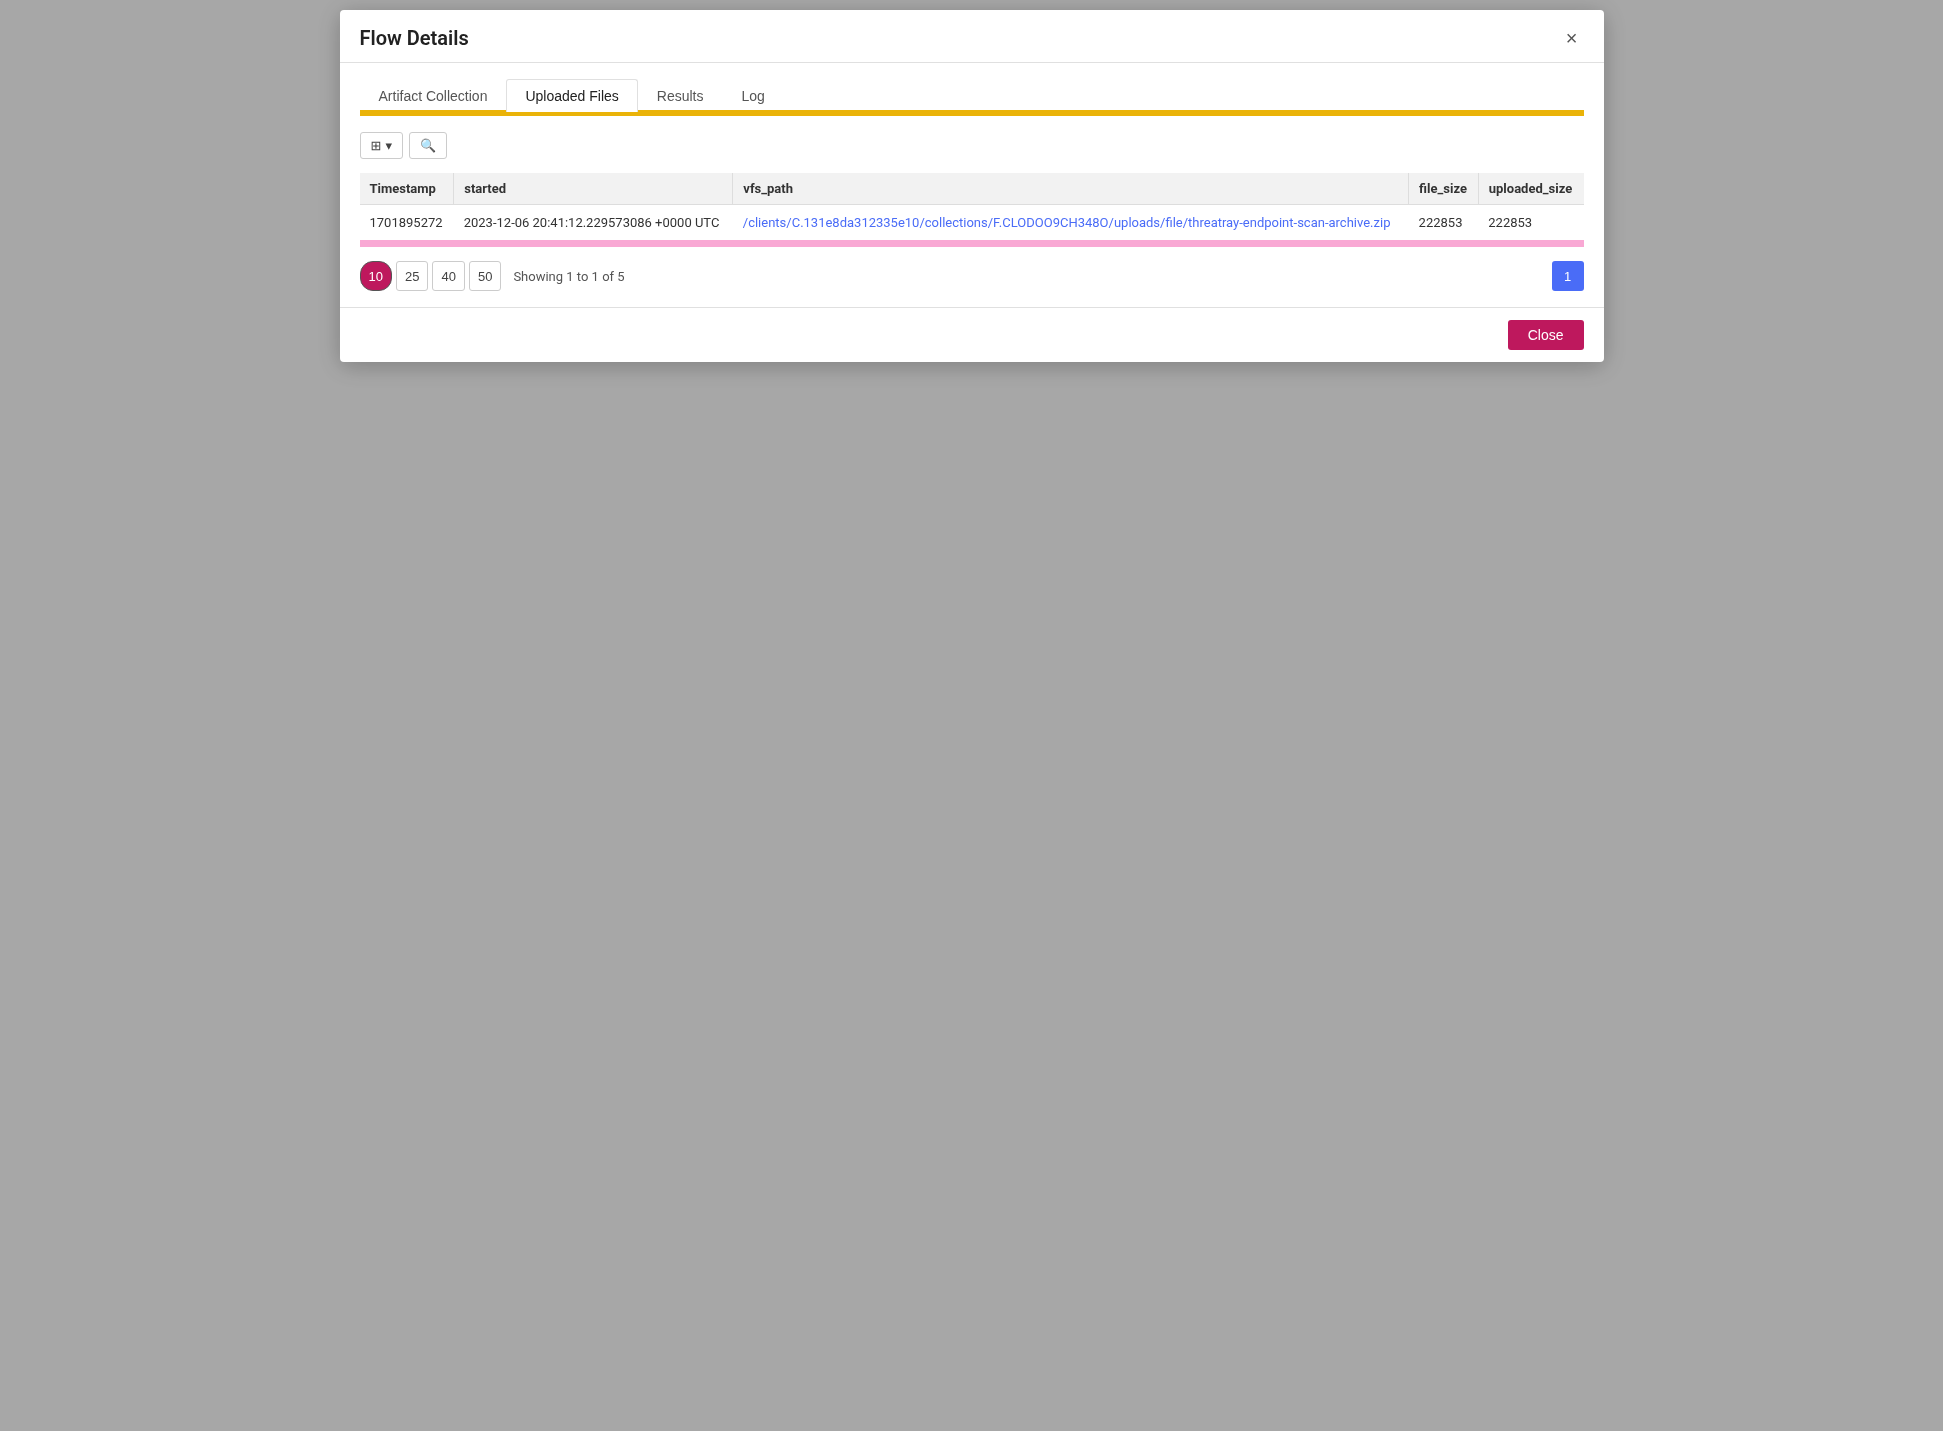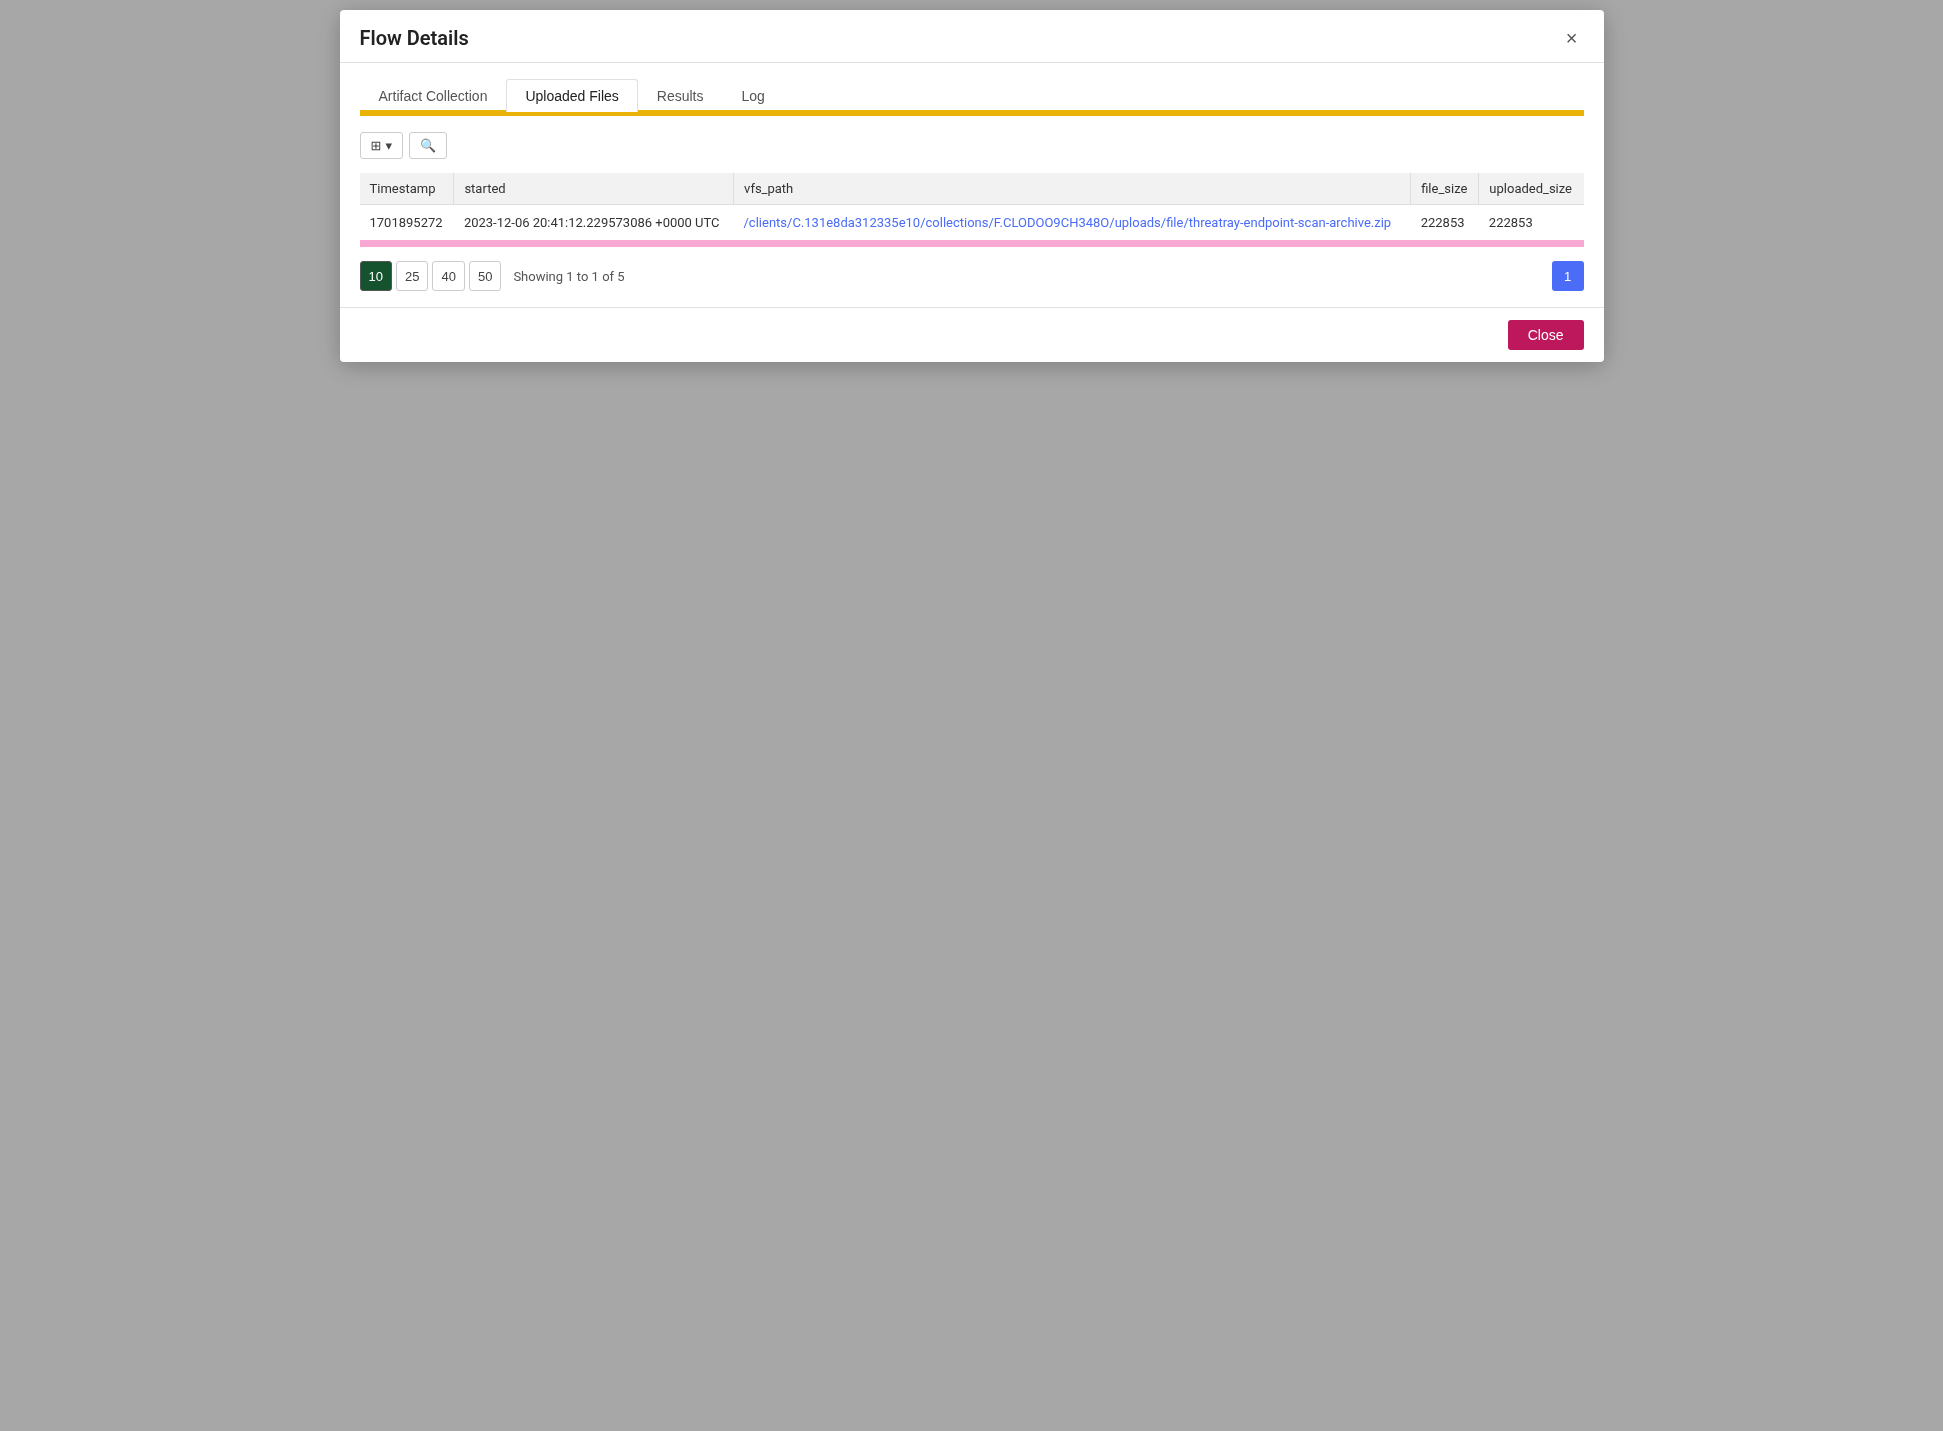--- a/index.html
+++ b/index.html
@@ -127,21 +127,21 @@
       font-size: 13px;
     }
 
     thead tr {
       background: #f2f2f2;
     }
 
     th {
       text-align: left;
       padding: 8px 10px;
-      font-weight: 400;
+      font-weight: 700;
       color: #333;
       border-bottom: 1px solid #ddd;
       border-right: 1px solid #ddd;
       white-space: nowrap;
     }
     th:last-child { border-right: none; }
 
     td {
       padding: 10px 10px;
       border-bottom: 7px solid #f9a8d4;
@@ -167,23 +167,24 @@
       height: 30px;
       padding: 0 8px;
       border: 1px solid #ccc;
       background: #fff;
       cursor: pointer;
       font-size: 13px;
       color: #444;
       border-radius: 3px;
     }
     .page-size-btn.active {
-      background: #14532d;
+      background: #be185d;
       color: #fff;
       border-color: #555;
+      border-radius: 13px;
     }
 
     .showing-text {
       font-size: 13px;
       color: #555;
       margin-left: 8px;
     }
 
     .page-nav {
       margin-left: auto;

